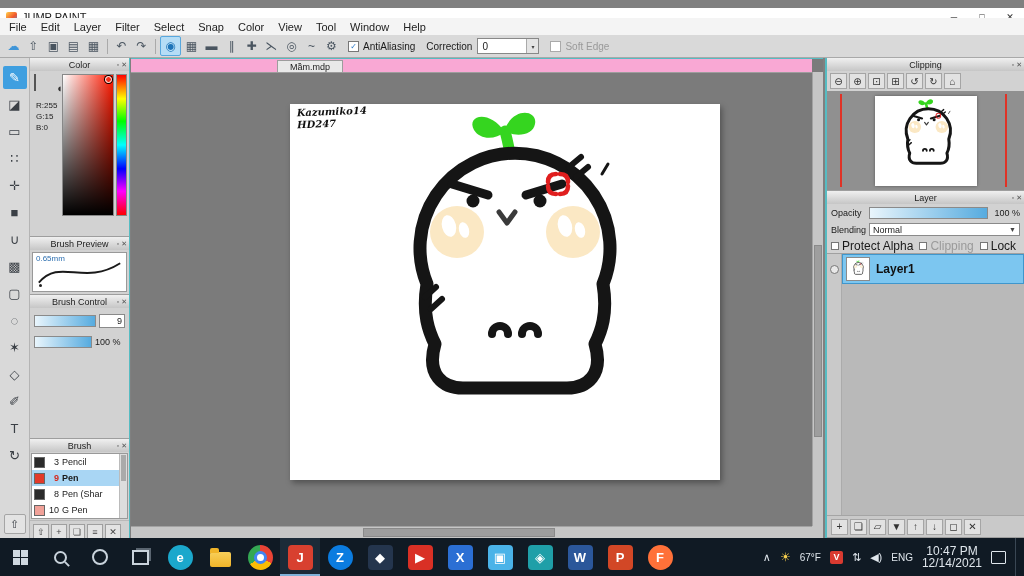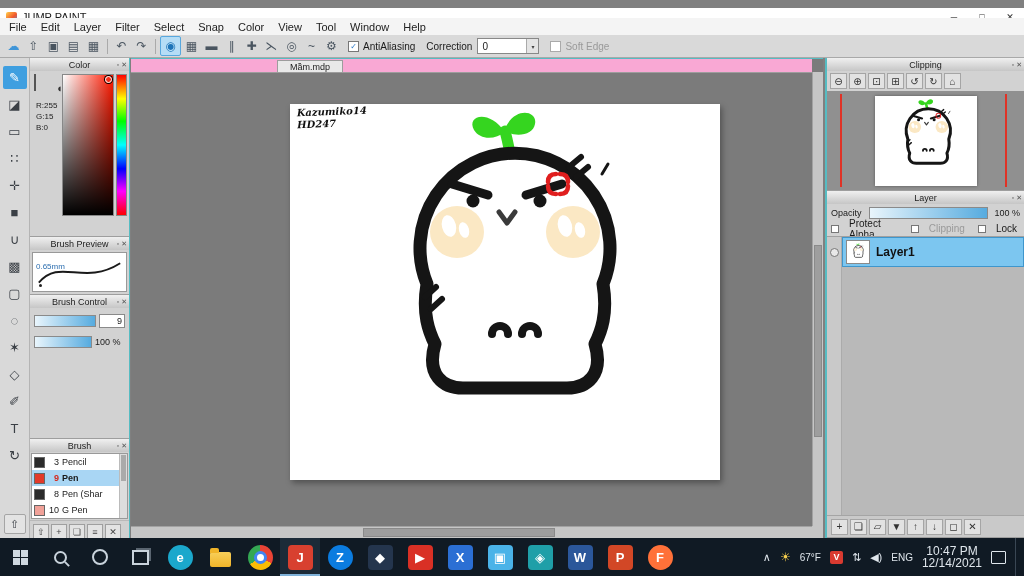--- a/index.html
+++ b/index.html
@@ -39,21 +39,21 @@
   .pbtns{position:absolute;right:2px;top:0;bottom:0;display:flex;align-items:center;gap:2px;font-size:7px;color:#555}
   .colorcontent{display:flex;padding:3px 2px;gap:2px;height:159px}
   .colleft{width:28px;display:flex;align-items:flex-start;padding-left:2px;box-sizing:border-box}
   .fgswatch{width:20px;height:15px;border:1px solid #555}
   .rgb{margin-top:26px;font-size:8px;line-height:11px;color:#222}
   .palicon{margin-top:8px;font-size:11px;color:#333}
   .satval{flex:1;height:140px;border:1px solid #888;background:linear-gradient(to bottom,rgba(0,0,0,0),#000),linear-gradient(to right,#fff,#ff1900);position:relative}
   .pickdot{position:absolute;top:1px;right:1px;width:5px;height:5px;border:1px solid #fff;border-radius:50%;box-shadow:0 0 0 1px #000}
   .huestrip{width:9px;height:140px;border:1px solid #888;background:linear-gradient(to bottom,#f00,#ff0 17%,#0f0 33%,#0ff 50%,#00f 67%,#f0f 83%,#f00)}
   .previewbox{margin:2px;height:38px;background:#fff;border:1px solid #999;position:relative}
-  .psize{position:absolute;left:3px;top:9px;font-size:8px;color:#2d6fb0}
+  .psize{position:absolute;left:3px;top:1px;font-size:8px;color:#2d6fb0}
   .stroke-curve{position:absolute;left:0;top:0;width:100%;height:100%}
   .tipdot{position:absolute;left:6px;bottom:4px;width:3px;height:3px;border-radius:50%;background:#222}
   .bcbody{padding:6px 4px;display:flex;flex-direction:column;gap:8px;height:130px;box-sizing:border-box}
   .bcrow{display:flex;align-items:center;gap:3px}
   .slider{height:10px;border:1px solid #8a8a8a;background:linear-gradient(to right,#e9f5fc,#56abdf);flex:1}
   .slider.s2{flex:0 0 56px}
   .valbox{width:22px;height:12px;background:#fff;border:1px solid #8a8a8a;font-size:9px;display:flex;align-items:center;justify-content:flex-end;padding-right:2px}
   .pct{font-size:9px}
   .brushpanel{flex:1}
   .blist{flex:1;margin:1px;background:#fff;border:1px solid #999;position:relative;overflow:hidden}
@@ -87,21 +87,21 @@
   .navthumb{width:102px;height:90px;background:#fff;box-shadow:0 0 3px rgba(0,0,0,.4);display:flex;align-items:center;justify-content:center}
   .redbar{position:absolute;top:3px;bottom:3px;width:2px;background:#e03226}
   .redbar.l{left:13px}.redbar.r{right:17px}
   .layerpanel{flex:1;display:flex;flex-direction:column}
   .lrow{display:flex;align-items:center;padding:0 4px;gap:4px;flex:none}
   .oprow,.blrow{height:17px;font-size:9px}
   .oplabel,.bllabel{width:34px;flex:none}
   .opval{width:28px;text-align:right;font-size:9px;flex:none}
   .blsel{flex:1;height:13px;background:#fff;border:1px solid #8a8a8a;display:flex;align-items:center;padding:0 3px;font-size:9px;box-sizing:border-box}
   .blarrow{margin-left:auto;font-size:7px;color:#444}
-  .ckrow{height:15px;font-size:10px;gap:10px}
+  .ckrow{height:15px;font-size:12px;gap:3px}
   .ck{width:8px;height:8px;border:1px solid #777;background:#fff;flex:none;box-sizing:border-box}
   .cklabel{margin-right:3px}
   .layerlist{flex:1;background:#b9b9b9;display:flex;border-top:1px solid #a0a0a0}
   .viscol{width:15px;background:#c9c9c9;border-right:1px solid #ababab;display:flex;justify-content:center;padding-top:11px;box-sizing:border-box}
   .visdot{width:7px;height:7px;border:1px solid #777;border-radius:50%;background:#e8e8e8}
   .litems{flex:1}
   .litem{height:30px;background:#7cc6f0;border:1px solid #3f96cc;display:flex;align-items:center;gap:6px;padding:0 3px;box-sizing:border-box}
   .lthumb{width:24px;height:24px;background:#fff;border:1px solid #8a8a8a;display:flex;align-items:center;justify-content:center;box-sizing:border-box}
   .lname{font-size:12px;font-weight:bold;color:#111}
   .layerbtns{height:21px;background:#c9c9c9;border-top:1px solid #a5a5a5;display:flex;align-items:center;gap:2px;padding:0 4px;flex:none}
@@ -410,20 +410,27 @@
           <span class="pbtns">
             <span>▫</span>
             <span>✕</span>
           </span>
         </div>
         <div class="lrow oprow">
           <span class="oplabel">Opacity</span>
           <div class="slider"></div>
           <span class="opval">100 %</span>
         </div>
+        <div class="lrow blrow">
+          <span class="bllabel">Blending</span>
+          <div class="blsel">
+            <span>Normal</span>
+            <span class="blarrow">▼</span>
+          </div>
+        </div>
         <div class="lrow ckrow">
           <span class="ck"></span>
           <span class="cklabel">Protect Alpha</span>
           <span class="ck"></span>
           <span class="cklabel gray">Clipping</span>
           <span class="ck"></span>
           <span class="cklabel">Lock</span>
         </div>
         <div class="layerlist">
           <div class="viscol">

